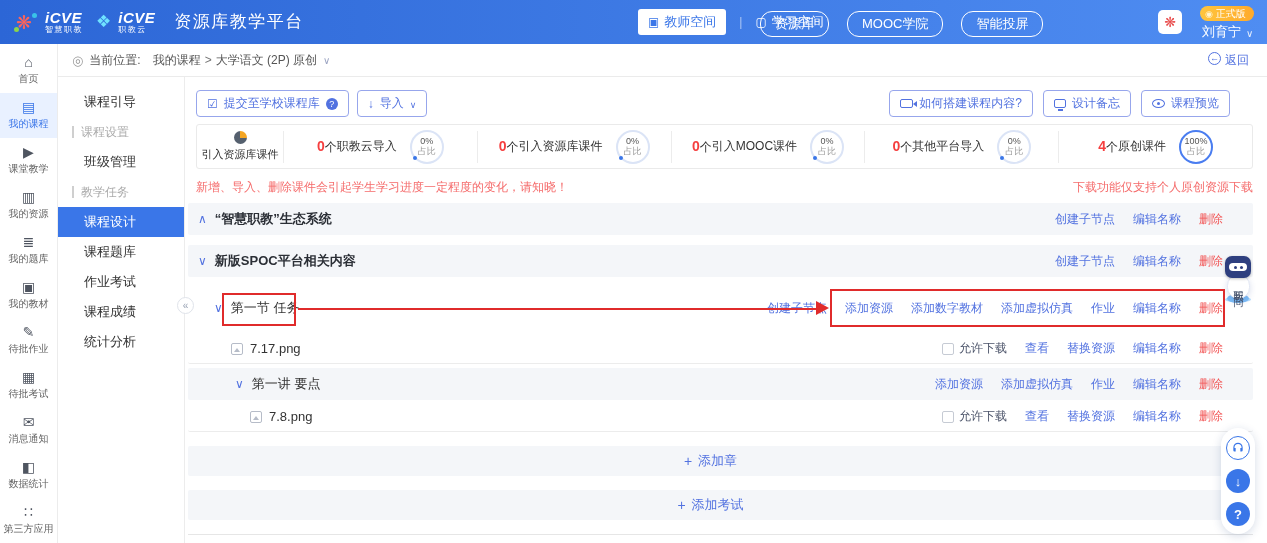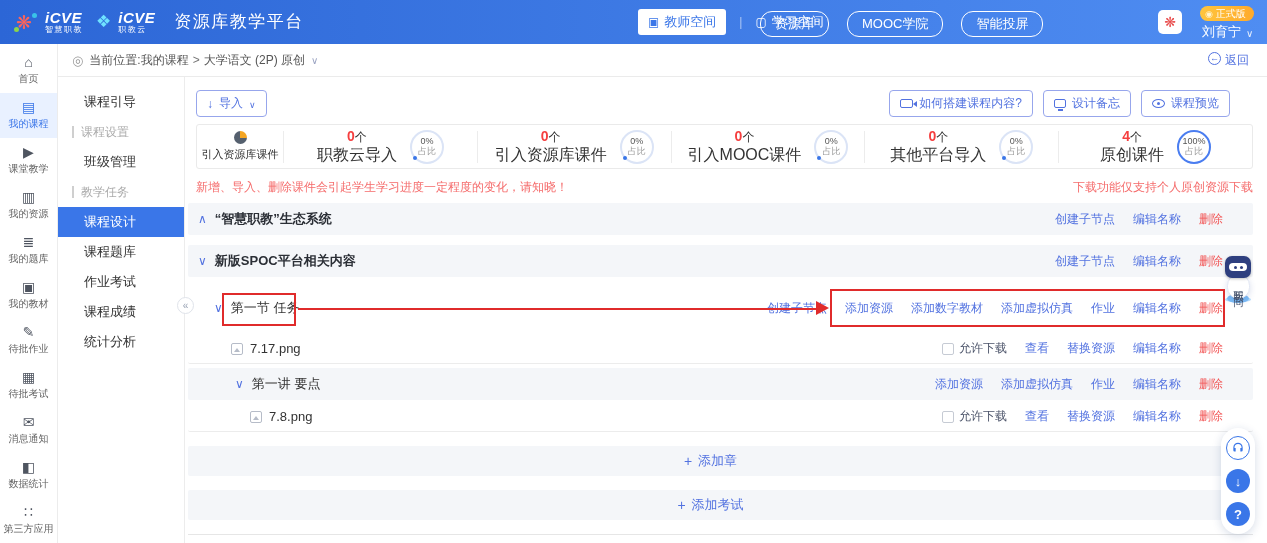--- a/index.html
+++ b/index.html
@@ -42,21 +42,21 @@
   .ib-item { height:45px; display:flex; flex-direction:column; align-items:center; justify-content:center; gap:3px;
     color:#666; font-size:10px; cursor:pointer; }
   .ib-item .icn { font-size:14px; color:#4f5560; line-height:1; }
   .ib-item.active { background:#e9f1ff; color:var(--c-accent,#3a76e8); }
   .ib-item.active .icn { color:var(--c-accent,#3a76e8); }
 
   
   .crumbbar { position:absolute; left:58px; top:44px; width:1209px; height:33px; background:#fff;
     border-bottom:1px solid #ebebeb; display:flex; align-items:center; padding:0 18px 0 14px; font-size:12px; color:#555; z-index:9; }
   .loc::before { content:"◎"; color:#999; font-size:13px; margin-right:6px; }
-  .crumb-prefix { margin-right:0;text-align:center; }
+  .crumb-prefix { margin-right:12px;text-align:center; }
   .crumb-link { color:#555; }
   .crumb-sep { margin:0 4px; color:#777; }
   .crumb-cur { color:#555; }
   .crumb-dd { margin-left:6px; color:#8a94b8; }
   .back-btn { margin-left:auto; color:var(--c-link,#5272e0); display:flex; align-items:flex-start; gap:4px; font-size:12px; cursor:pointer; }
   .backcirc { width:13px; height:13px; border:1px solid currentColor; border-radius:50%; display:flex; align-items:center; justify-content:center; }
   .backcirc::before { content:"←"; font-size:9px; line-height:1; }
 
   
   .coursemenu { position:absolute; left:58px; top:77px; width:127px; height:466px; background:#fff;
@@ -90,24 +90,24 @@
   .eye::after { content:""; position:absolute; left:4px; top:2px; width:3px; height:3px; border-radius:50%; background:currentColor; }
 
   
   .stats { position:absolute; left:11px; top:47px; width:1057px; height:45px; border:1px solid #eaeaea;
     border-radius:3px; display:flex; align-items:center; background:#fff; }
   .st-first { width:86px; display:flex; flex-direction:column; align-items:center; justify-content:center; gap:3px;
     font-size:11px; color:#333; }
   .pie { width:13px; height:13px; border-radius:50%; background:conic-gradient(#f5a623 0 95deg,#55606e 95deg 360deg); }
   .st-div { width:1px; height:32px; background:#ececec; }
   .st-sec { flex:1; display:flex; align-items:center; justify-content:center; gap:13px; }
-  .st-nums { display:flex; flex-direction:column; align-items:center; line-height:1.15; }
+  .st-nums { display:flex; align-items:center; line-height:1.15; }
   .st-count { font-size:12px; color:#333; }
   .st-count .num { color:#f53f3f; font-size:14px; font-weight:bold; }
-  .st-label { font-size:16px; color:#333; margin-top:1px; white-space:nowrap; }
+  .st-label { font-size:12px; color:#333; margin-top:1px; white-space:nowrap; }
   .st-circle { width:34px; height:34px; border-radius:50%; border:2px solid #dbe4f6; display:flex; flex-direction:column;
     align-items:center; justify-content:center; line-height:1.05; position:relative; flex:none; }
   .st-circle::after { content:""; position:absolute; left:1px; bottom:2px; width:4px; height:4px; border-radius:50%;
     background:var(--c-accent,#3a76e8); }
   .st-circle.full { border-color:#4a7df0; }
   .st-circle.full::after { display:none; }
   .st-circle .pct { font-size:9px; color:#555; }
   .st-circle .zb { font-size:9px; color:#999; }
 
   
@@ -283,20 +283,25 @@
   <div class="cm-item">作业考试</div>
   <div class="cm-item">课程成绩</div>
   <div class="cm-item">统计分析</div>
 </div>
 <div class="collapse-handle">«</div>
 
 <div class="main">
 
   <div class="tb-left">
     <div class="btn">
+      <span class="subm-ic"></span>
+      <span>提交至学校课程库</span>
+      <span class="qmark"></span>
+    </div>
+    <div class="btn">
       <span class="imp-ic"></span>
       <span>导入</span>
       <span class="dd-small"></span>
     </div>
   </div>
   <div class="tb-right">
     <div class="btn">
       <span class="cam"></span>
       <span>如何搭建课程内容?</span>
     </div>

